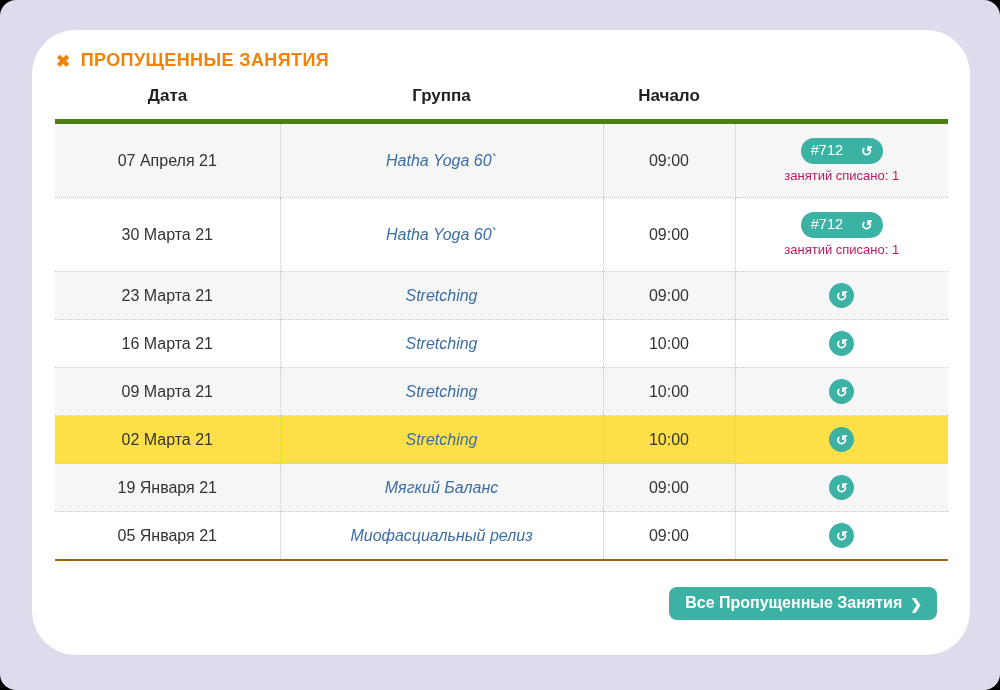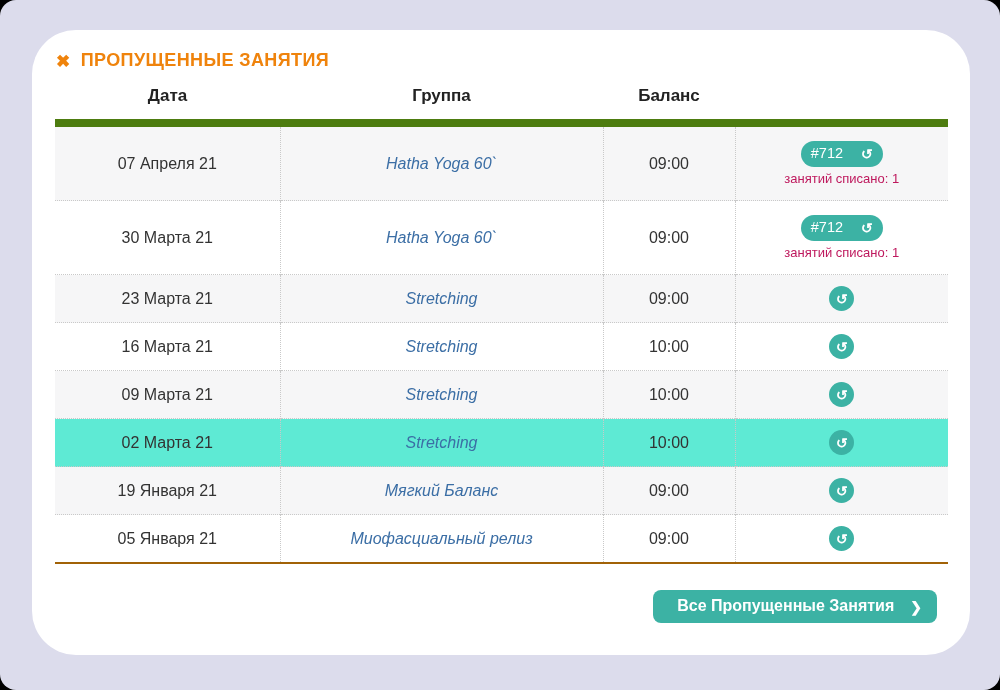--- a/index.html
+++ b/index.html
@@ -39,34 +39,34 @@
     width:893px;
   }
   col.c-date{width:225px;}
   col.c-group{width:323px;}
   col.c-start{width:132px;}
   col.c-action{width:213px;}
   thead th{
     font-size:17px;font-weight:bold;color:#222;
     text-align:center;
     padding:8px 0 13px 0;
-    border-bottom:8px solid #4d7c0f;
+    border-bottom:5px solid #4d7c0f;
   }
   tbody td{
     text-align:center;
     font-size:16px;color:#333;
     vertical-align:middle;
     height:45px;
     border-top:1px dotted #c9c9c9;
   }
   tbody tr:first-child td{border-top:none;}
   tbody td + td{border-left:1px dotted #c9c9c9;}
   tbody tr:last-child td{border-bottom:2px solid #a16207;}
   tbody tr:nth-child(odd){background:#f6f6f7;}
-  tbody tr.hovered{background:#5eead4;margin-left:7px;}
+  tbody tr.hovered{background:#fde047;margin-left:7px;}
   tbody tr.tall td{height:71px;}
   a.group-link{
     color:var(--link-blue,#3b6ea5);
     text-decoration:none;
     cursor:pointer;
     font-style:italic;
   }
   .undo-btn{
     background:var(--accent-teal,#3cb2a4);
     color:#fff;border:none;border-radius:13px;
@@ -89,22 +89,22 @@
   }
   .card-footer{
     display:flex;justify-content:flex-end;
     padding-right:11px;margin-top:26px;
   }
   .all-btn{
     background:var(--accent-teal,#3cb2a4);
     color:#fff;border:none;border-radius:8px;
     font-family:"Liberation Sans", sans-serif;
     font-size:16px;font-weight:bold;
-    padding:7px 15px 8px 24px;
-    display:inline-flex;align-items:center;gap:16px;
+    padding:7px 15px 8px 16px;
+    display:inline-flex;align-items:center;gap:8px;
     cursor:pointer;
   }
   .chev{font-size:14px;font-weight:bold;transform:translateY(1px);}
 </style>
 </head>
 <body>
 
 <div class="canvas" style="--page-bg: #dcdcec; --accent-teal: #3cb2a4; --accent-orange: #ef830c; --link-blue: #3b6ea5;">
   <div class="card">
 
@@ -117,21 +117,21 @@
       <colgroup>
         <col class="c-date">
           <col class="c-group">
           <col class="c-start">
           <col class="c-action">
       </colgroup>
       <thead>
         <tr>
           <th>Дата</th>
           <th>Группа</th>
-          <th>Баланс</th>
+          <th>Начало</th>
           <th></th>
         </tr>
       </thead>
       <tbody>
           <tr class="tall">
     <td>07 Апреля 21</td>
     <td><a class="group-link">Hatha Yoga 60`</a></td>
     <td>09:00</td>
     <td>
       <button class="undo-btn with-badge">

